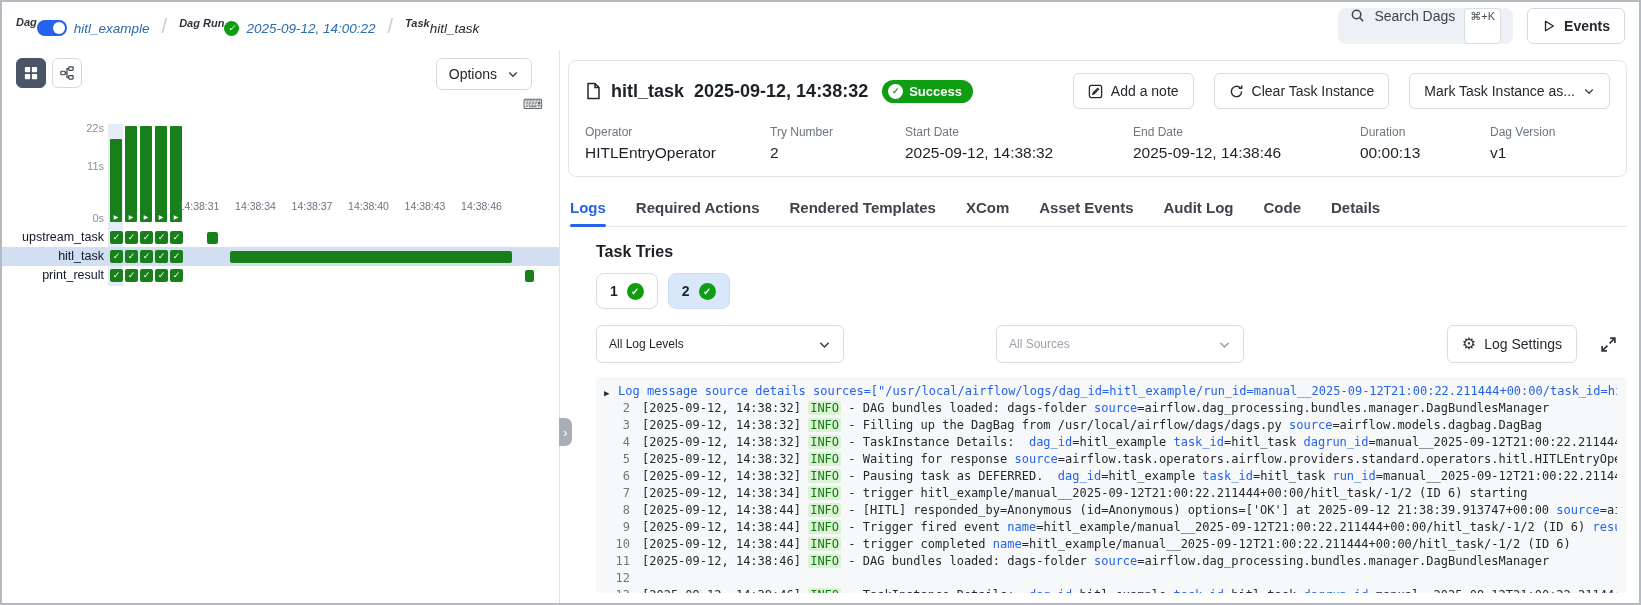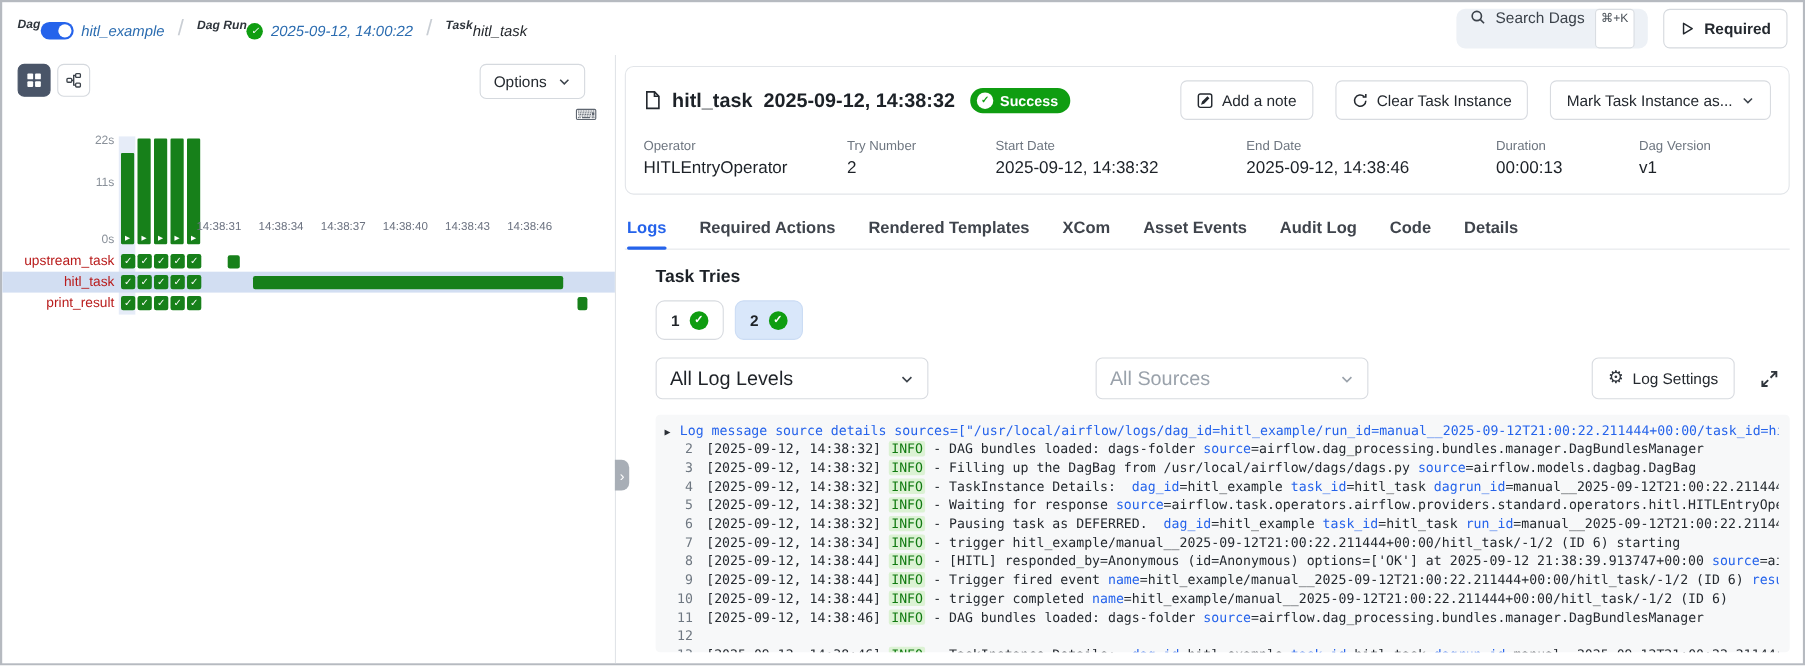--- a/index.html
+++ b/index.html
@@ -39,21 +39,21 @@
   .grid-chart { position:absolute; top:64px; left:0; width:557px; height:236px; }
   .y-tick { position:absolute; left:60px; width:42px; text-align:right; font-size:11px; color:#8a919a; }
   .col-highlight { position:absolute; left:106px; top:10px; width:15px; height:162px; background:rgba(59,110,201,0.13); }
   .run-bars { position:absolute; left:108px; top:12px; height:96px; display:flex; align-items:flex-end; gap:3px; }
   .run-bar { width:12px; background:var(--bar,#17801a); border-radius:1px; position:relative; cursor:pointer; }
   .bar-play { position:absolute; bottom:1px; left:0; right:0; text-align:center; color:#fff; font-size:6px; line-height:8px; }
   .x-tick { position:absolute; top:86px; width:60px; text-align:center; font-size:10.5px; color:#6b7280; }
   .task-rows { position:absolute; top:114px; left:0; width:557px; }
   .g-row { position:relative; height:19px; }
   .g-row.selected { background:var(--rowHighlight,#d2def2); }
-  .g-name { position:absolute; left:0; top:0; width:102px; text-align:right; font-size:12.5px; line-height:19px; color:#b91c1c; cursor:pointer; }
+  .g-name { position:absolute; left:0; top:0; width:102px; text-align:right; font-size:12.5px; line-height:19px; color:#0f172a; cursor:pointer; }
   .g-checks { position:absolute; left:108px; top:3px; display:flex; gap:2px; }
   .cell { width:13px; height:13px; border-radius:2px; background:var(--bar,#17801a); color:#fff; font-size:9px; line-height:13px; text-align:center; cursor:pointer; }
   .g-bar { position:absolute; top:3.5px; height:12px; background:var(--bar,#17801a); border-radius:2px; cursor:pointer; }
   
   .ti-card { border:1px solid #e2e5e9; border-radius:8px; padding:12px 16px 14px; background:#fff; }
   .ti-head { display:flex; align-items:center; gap:10px; }
   .ti-title, .ti-date { font-size:18px; font-weight:700; color:#1c2127; }
   .badge-success { display:inline-flex; align-items:center; gap:6px; background:var(--success,#0f9d11); color:#fff; border-radius:14px; padding:4px 11px 4px 6px; font-size:13px; font-weight:600; margin-left:4px; }
   .badge-dot { width:15px; height:15px; border-radius:50%; background:#fff; color:var(--success,#0f9d11); font-size:9px; display:flex; align-items:center; justify-content:center; }
   .spacer { flex:1; }
@@ -68,21 +68,21 @@
   .tab.active { color:var(--accent,#2563eb); }
   .tab.active::after { content:""; position:absolute; left:0; right:0; bottom:-1px; height:3px; background:var(--accent,#2563eb); border-radius:2px; }
   
   .logs-section { padding-top:16px; display:flex; flex-direction:column; flex:1; min-height:0;margin-left:28px; }
   .section-title { font-size:16px; font-weight:700; color:#1c2127; }
   .tries { margin-top:12px; display:flex; gap:10px; }
   .try-pill { height:36px; border:1px solid #d8dbe0; border-radius:8px; background:#fff; display:inline-flex; align-items:center; gap:9px; padding:0 13px; font-size:14px; font-weight:600; color:#1f2328; cursor:pointer; font-family:inherit; }
   .try-pill.selected { background:#d9e7fa; border-color:#cbdcf4; }
   .try-check { width:17px; height:17px; border-radius:50%; background:var(--success,#0f9d11); color:#fff; font-size:10px; display:flex; align-items:center; justify-content:center; }
   .filters { margin-top:16px; display:flex; align-items:center; }
-  .select { width:248px; height:38px; border:1px solid #d8dbe0; border-radius:6px; display:flex; align-items:center; justify-content:space-between; padding:0 12px; font-size:18px; color:#1f2328; background:#fff; cursor:pointer; }
+  .select { width:248px; height:38px; border:1px solid #d8dbe0; border-radius:6px; display:flex; align-items:center; justify-content:space-between; padding:0 12px; font-size:12px; color:#1f2328; background:#fff; cursor:pointer; }
   .select.placeholder .sel-value { color:#9aa2ab; }
   .select.second { margin-left:152px; }
   .log-settings { height:38px; }
   .gear { font-size:16px; line-height:1; color:#2f353c; }
   .expand-btn { width:38px; height:38px; margin-left:12px; border:none; background:none; display:flex; align-items:center; justify-content:center; cursor:pointer; }
   .log-box { margin-top:14px; margin-bottom:10px; background:#f7f8f9; border-radius:4px; padding:6px 10px 8px 8px; height:236px; overflow:hidden; font-family:"DejaVu Sans Mono", monospace; font-size:12px; line-height:17px; }
   .log-line { display:flex; height:17px; white-space:pre; }
   .log-num { width:26px; flex:none; text-align:right; color:#6e7781; margin-right:12px; }
   .log-marker { width:14px; flex:none; color:#2a2f36; font-size:9px; padding-top:2px; cursor:pointer; }
   .log-content { white-space:pre; overflow:hidden; color:#24292f; }
@@ -128,21 +128,21 @@
             <circle cx="7" cy="7" r="4.5" fill="none" stroke="#3c434b" stroke-width="1.6"></circle>
             <line x1="10.5" y1="10.5" x2="14" y2="14" stroke="#3c434b" stroke-width="1.6"></line>
           </svg>
         <span>Search Dags</span>
         <span class="kbd">⌘+K</span>
       </button>
       <button class="trigger-btn">
         <svg width="14" height="14" viewBox="0 0 16 16">
             <path d="M4 2.5v11l9-5.5z" fill="none" stroke="#24292f" stroke-width="1.5" stroke-linejoin="round"></path>
           </svg>
-        <span>Required</span>
+        <span>Events</span>
       </button>
     </div>
   </header>
 
   <div class="main">
 
     <aside class="left-panel">
       <div class="view-btns">
         <button class="view-btn active">
           <svg width="14" height="14" viewBox="0 0 16 16">

